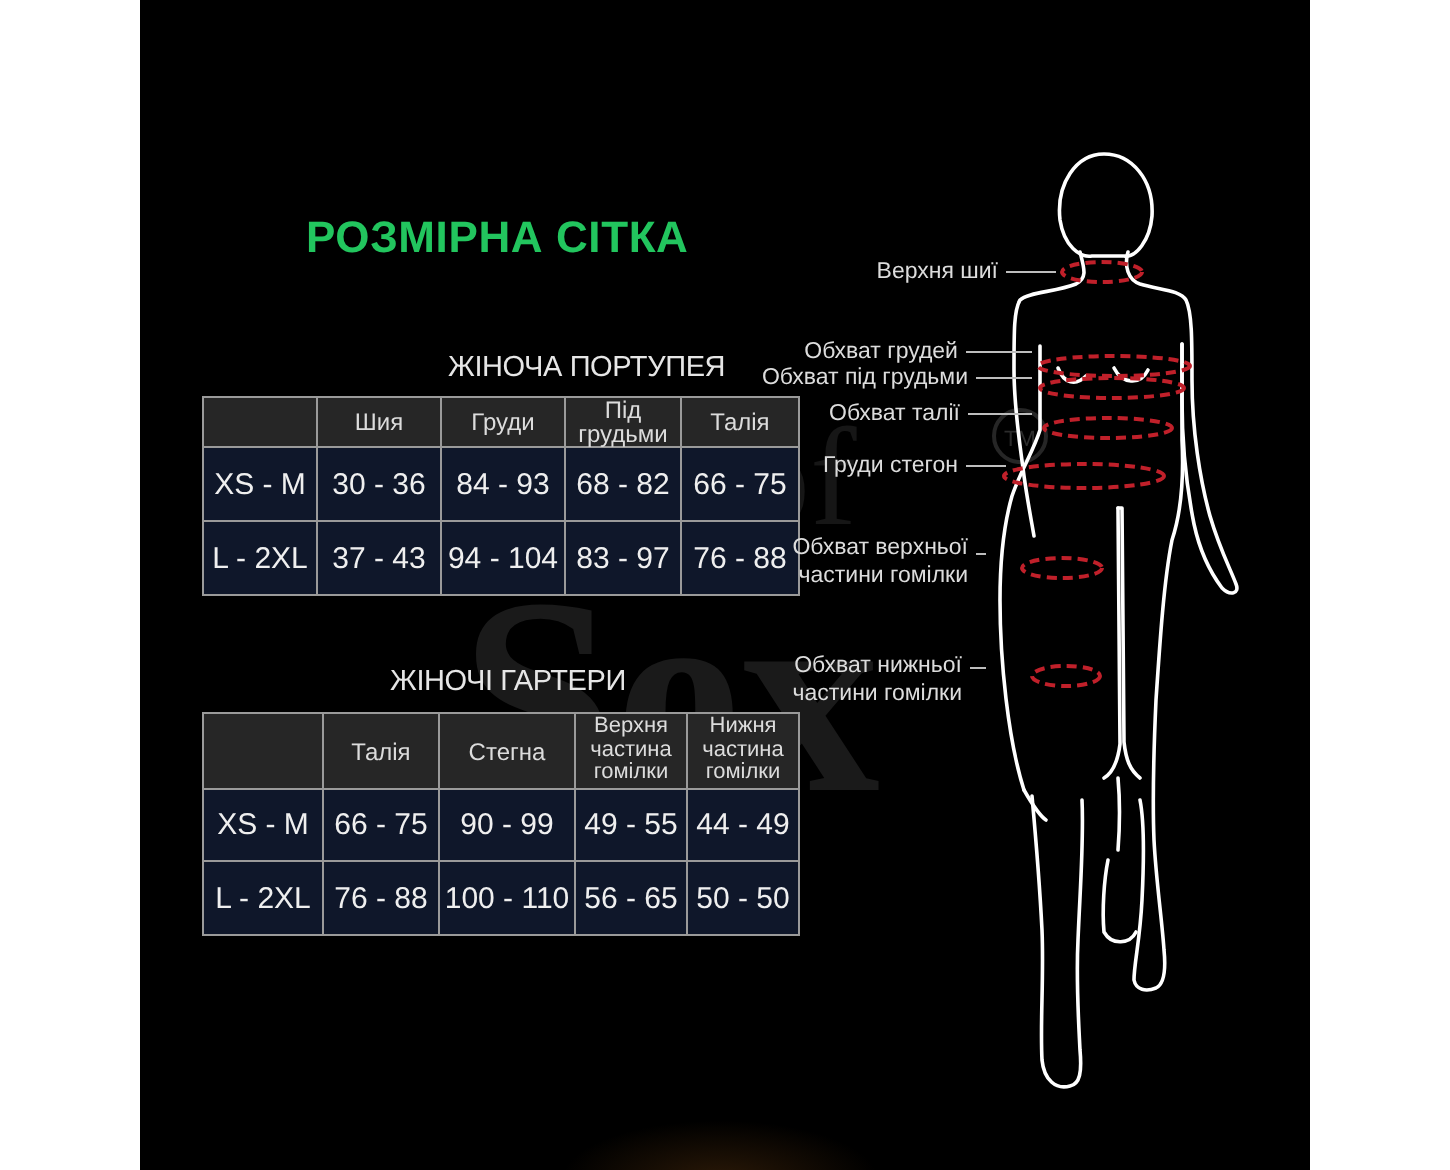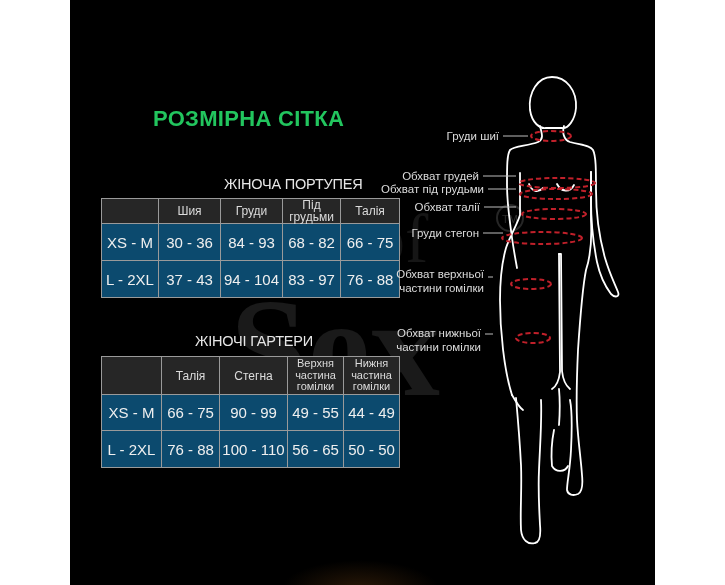--- a/index.html
+++ b/index.html
@@ -17,21 +17,21 @@
   .sub-title {
     position: absolute; color: #e6e6e6; font-size: 14.5px; letter-spacing: -0.2px;
   }
   table.size-table {
     position: absolute; border-collapse: collapse; color: #ececec; table-layout: fixed;
   }
   table.size-table td {
     border: 1px solid #9a9a9a; text-align: center; vertical-align: middle; padding: 0;
   }
   table.size-table tr.head td { background: #262626; font-size: 12px; line-height: 12px; color: #dcdcdc; }
-  table.size-table tr.body td { background: #0c4a6e; font-size: 15px; color: #efefef; }
+  table.size-table tr.body td { background: #0f172a; font-size: 15px; color: #efefef; }
   .figure { position: absolute; left: 0; top: 0; width: 585px; height: 585px; }
   .label {
     position: absolute; color: #dcdcdc; font-size: 11.5px; text-align: right; line-height: 14px; white-space: nowrap;
   }
   .glow {
     position: absolute; left: 210px; top: 560px; width: 160px; height: 60px;
     background: radial-gradient(ellipse at center, rgba(120,70,20,0.35) 0%, rgba(0,0,0,0) 70%);
   }
 </style>
 </head>
@@ -155,21 +155,21 @@
       <line x1="433" y1="136" x2="458" y2="136"></line>
       <line x1="413" y1="176" x2="446" y2="176"></line>
       <line x1="418" y1="189" x2="446" y2="189"></line>
       <line x1="414" y1="207" x2="446" y2="207"></line>
       <line x1="413" y1="233" x2="433" y2="233"></line>
       <line x1="418" y1="277" x2="423" y2="277"></line>
       <line x1="415" y1="334" x2="423" y2="334"></line>
     </g>
   </svg>
 
-  <div class="label" style="right:156px; top:129px;">Груди шиї</div>
+  <div class="label" style="right:156px; top:129px;">Верхня шиї</div>
   <div class="label" style="right:176px; top:169px;">Обхват грудей</div>
   <div class="label" style="right:171px; top:182px;">Обхват під грудьми</div>
   <div class="label" style="right:175px; top:200px;">Обхват талії</div>
   <div class="label" style="right:176px; top:226px;">Груди стегон</div>
   <div class="label" style="right:171px; top:267px;">
     <span>Обхват верхньої</span><br><span>частини гомілки</span>
   </div>
   <div class="label" style="right:174px; top:326px;">
     <span>Обхват нижньої</span><br><span>частини гомілки</span>
   </div>

